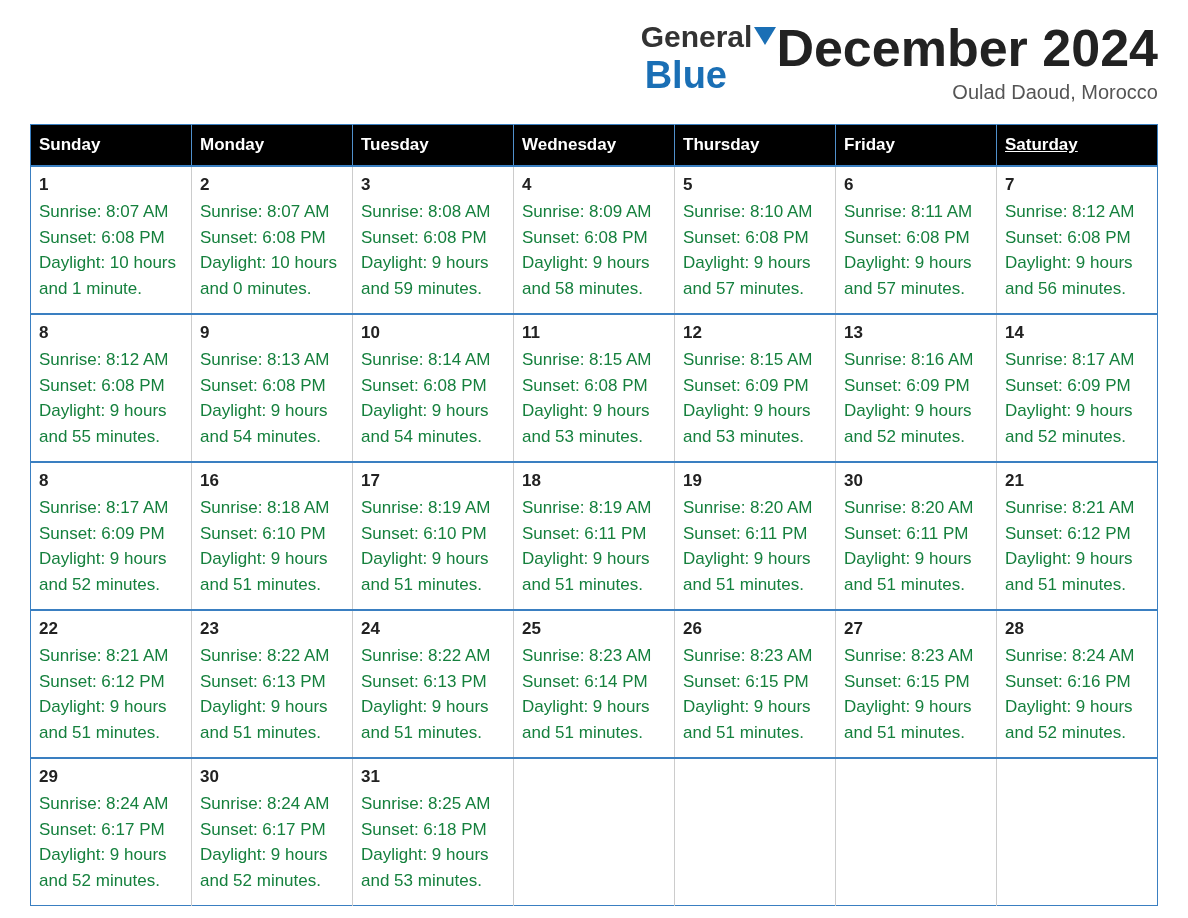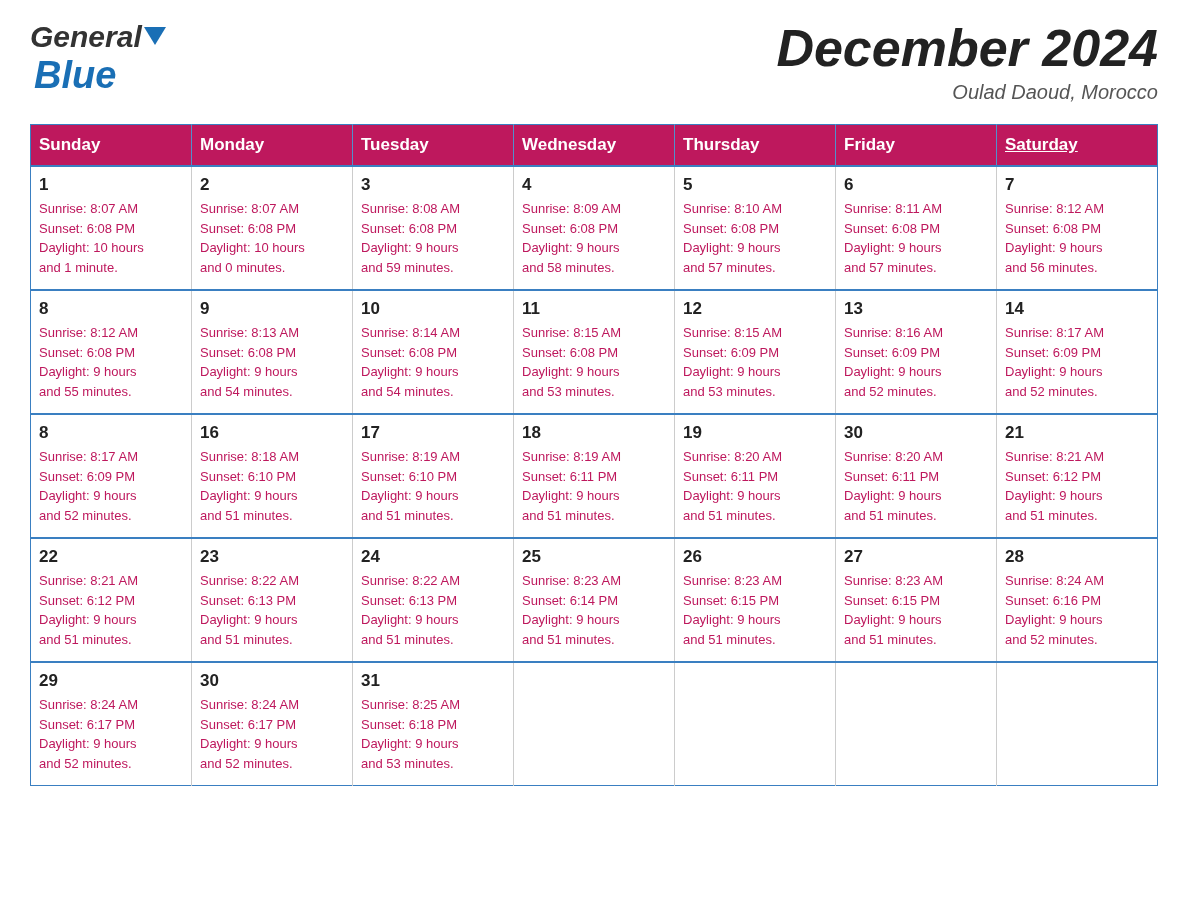--- a/index.html
+++ b/index.html
@@ -5,24 +5,23 @@
     * { box-sizing: border-box; margin: 0; padding: 0; }
     body {
       font-family: Arial, sans-serif;
       background: #fff;
       padding: 20px 30px;
       width: 1188px;
       min-height: 918px;
     }
     .header {
       display: flex;
-      justify-content: space-between;
+      justify-content: flex-end;
       align-items: flex-start;
       margin-bottom: 20px;
-      font-style: italic;
     }
     .logo {
       display: flex;
       flex-direction: column;
       align-items: flex-start;
     }
     .logo-line {
       display: flex;
       align-items: center;
     }
@@ -39,21 +38,21 @@
       font-size: 20px;
       color: #555;
       margin-top: 4px;
     }
     .calendar {
       width: 100%;
       border-collapse: collapse;
       border: 1px solid #3a7fc1;
     }
     .calendar thead tr th {
-      background-color: #be185d;
+      background-color: #000000;
       color: #fff;
       font-size: 17px;
       font-weight: bold;
       padding: 10px 8px;
       text-align: left;
       border-right: 1px solid #5090cc;
     }
     .calendar thead tr th:last-child {
       border-right: none;
       text-decoration: underline;
@@ -71,22 +70,22 @@
     .calendar tbody tr td:last-child {
       border-right: none;
     }
     .day-number {
       font-size: 17px;
       font-weight: bold;
       color: #222;
       margin-bottom: 4px;
     }
     .day-info {
-      font-size: 13px;
-      color: #be185d;
+      font-size: 17px;
+      color: #15803d;
       line-height: 1.5;
     }
     .empty-cell {
       background: #fff;
     }
   </style>
 </head>
 <body>
 
 <div class="header">

